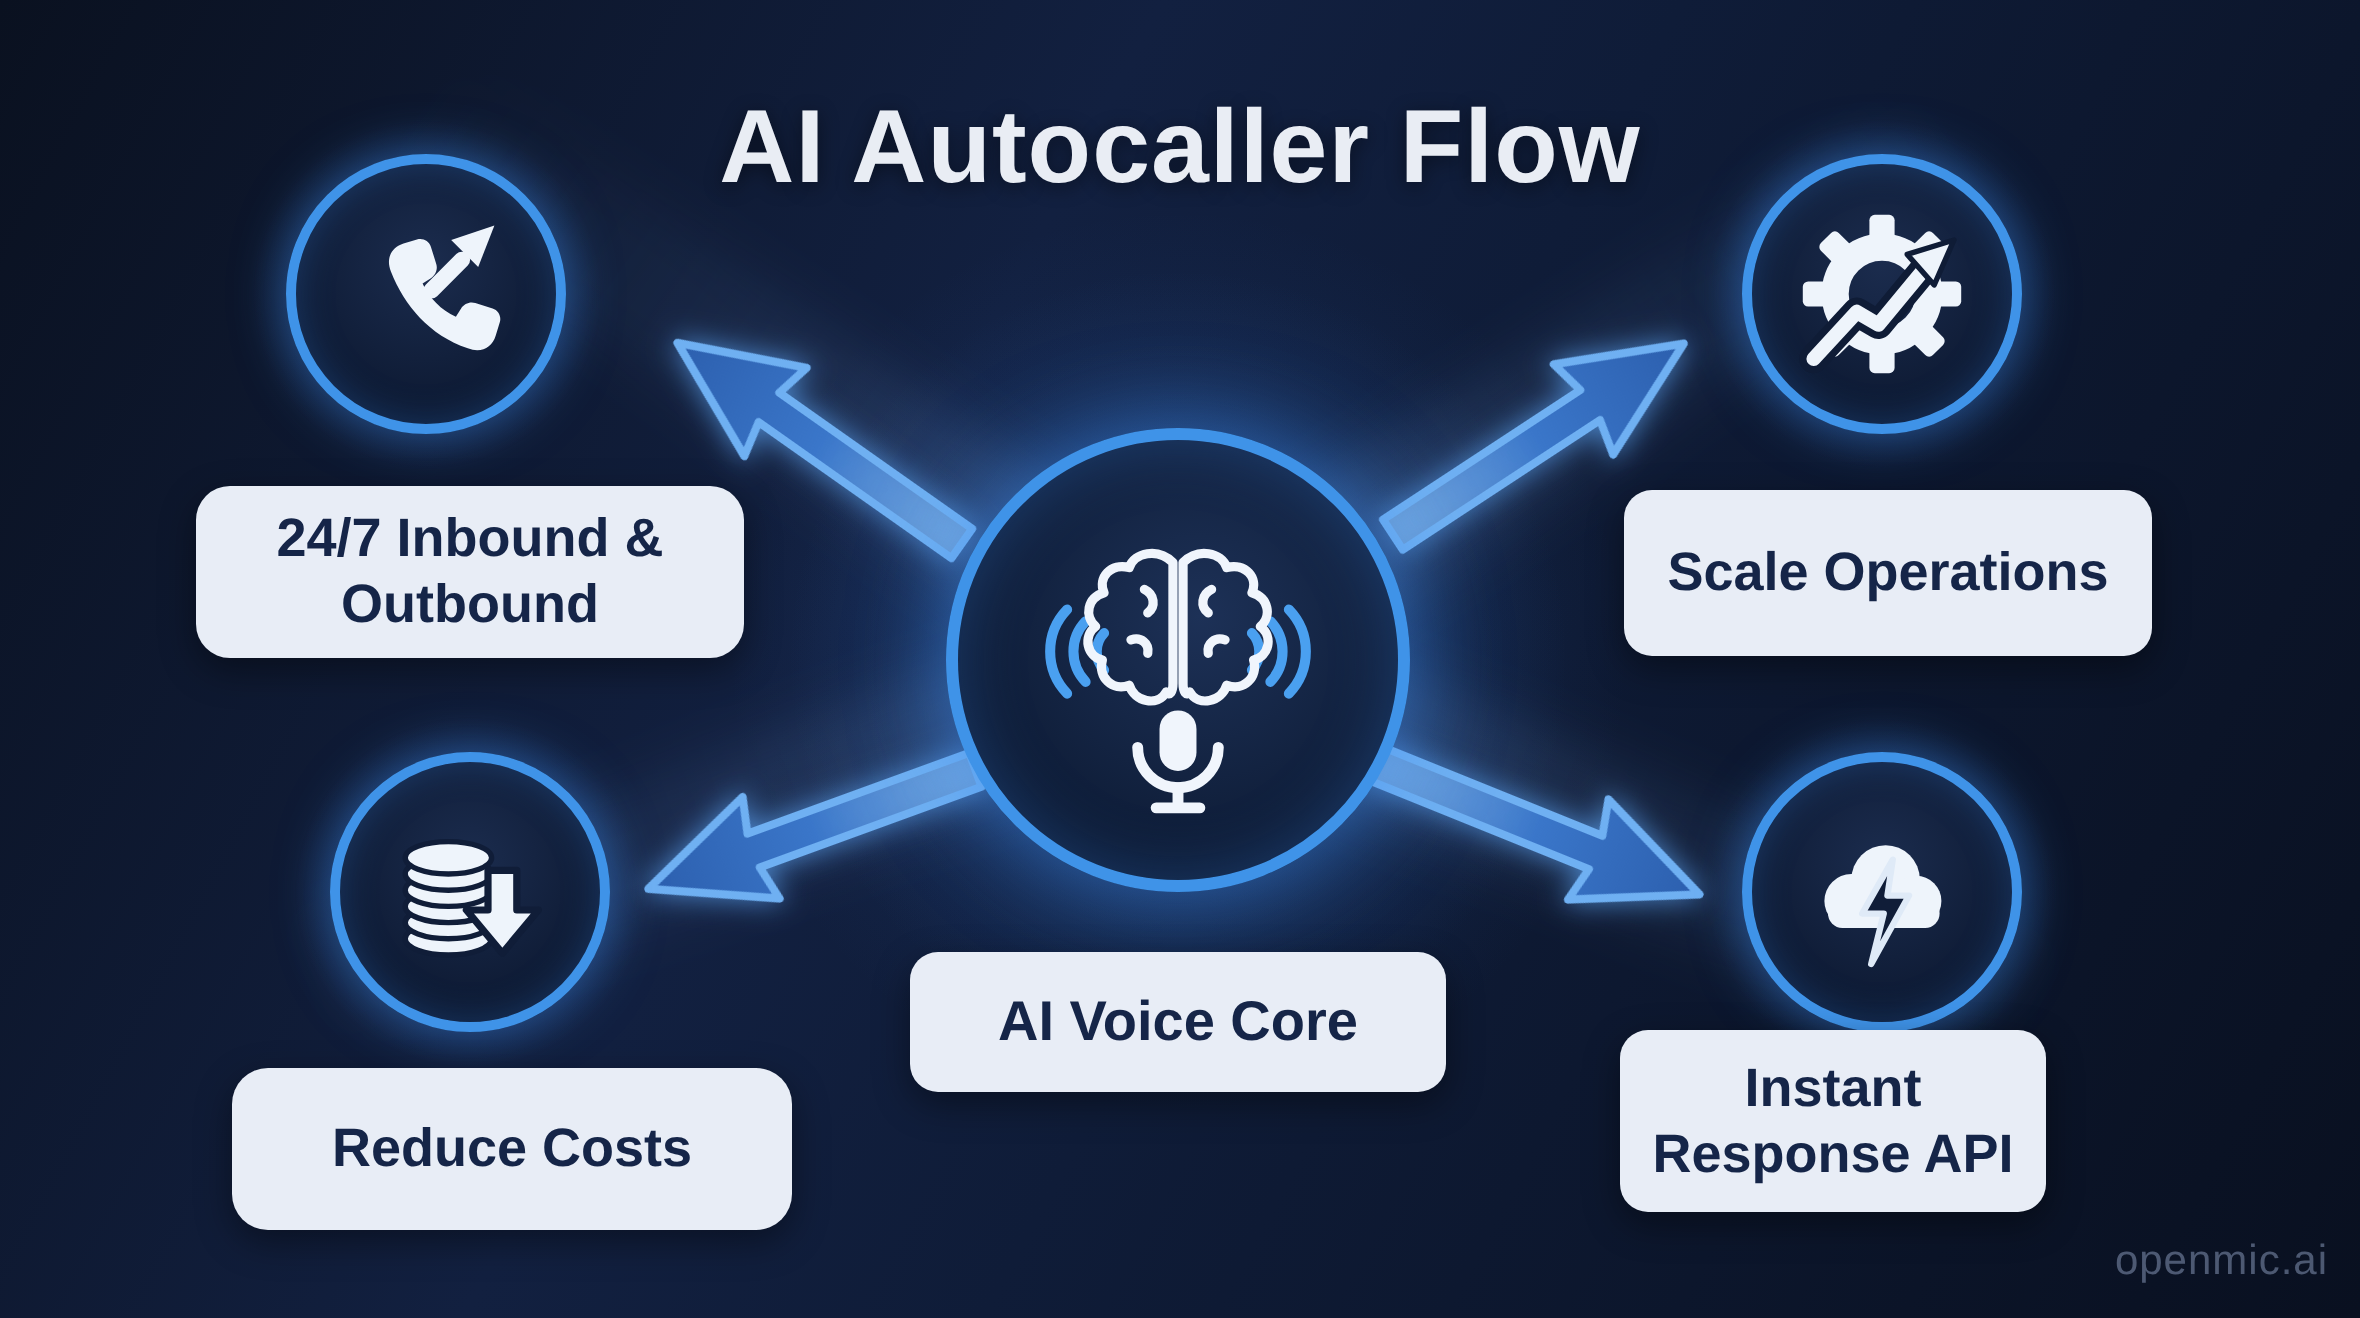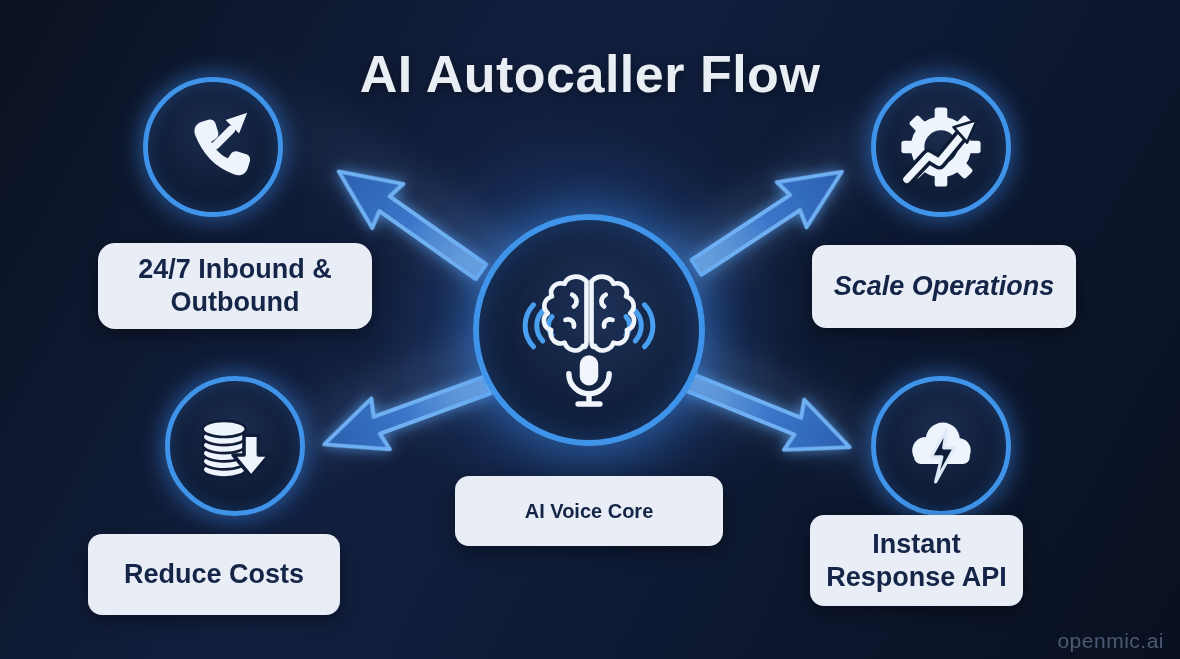--- a/index.html
+++ b/index.html
@@ -64,26 +64,26 @@
   .title { position:absolute; top:44px; left:0; width:1180px; text-align:center;
     font-size:52px; font-weight:700; color:#e9edf4; letter-spacing:0.5px;
     text-shadow:0 2px 10px rgba(0,0,0,0.45); }
 
   
   .label-box { position:absolute; display:flex; align-items:center; justify-content:center;
     background:#e8edf6; border-radius:14px; padding:8px 14px;
     color:#152548; font-weight:700; font-size:27px; line-height:1.22; text-align:center;
     box-shadow:0 6px 18px rgba(0,0,0,0.40); }
   .label-box.l-tl { left:98px;  top:243px; width:274px; height:86px;border-radius:17px; }
-  .label-box.l-tr { left:812px; top:245px; width:264px; height:83px;font-style:italic; }
-  .label-box.l-bl { left:88px; top:534px; width:252px; height:81px; }
-  .label-box.l-c  { left:455px; top:476px; width:268px; height:70px; font-size:20px; }
+  .label-box.l-tr { left:812px; top:245px; width:264px; height:83px; }
+  .label-box.l-bl { left:116px; top:534px; width:280px; height:81px;border-radius:18px; }
+  .label-box.l-c  { left:455px; top:476px; width:268px; height:70px; font-size:28px; }
   .label-box.l-br { left:810px; top:515px; width:213px; height:91px; }
 
-  .watermark { position:absolute; right:16px; bottom:6px; font-size:21px;
+  .watermark { position:absolute; right:16px; bottom:16px; font-size:21px;
     color:#8494b4; opacity:0.55; letter-spacing:0.5px; }
 </style>
 </head>
 <body>
 
 <div class="canvas">
 
   <div class="glow center"></div>
   <div class="glow node tl"></div>
   <div class="glow node tr"></div>

